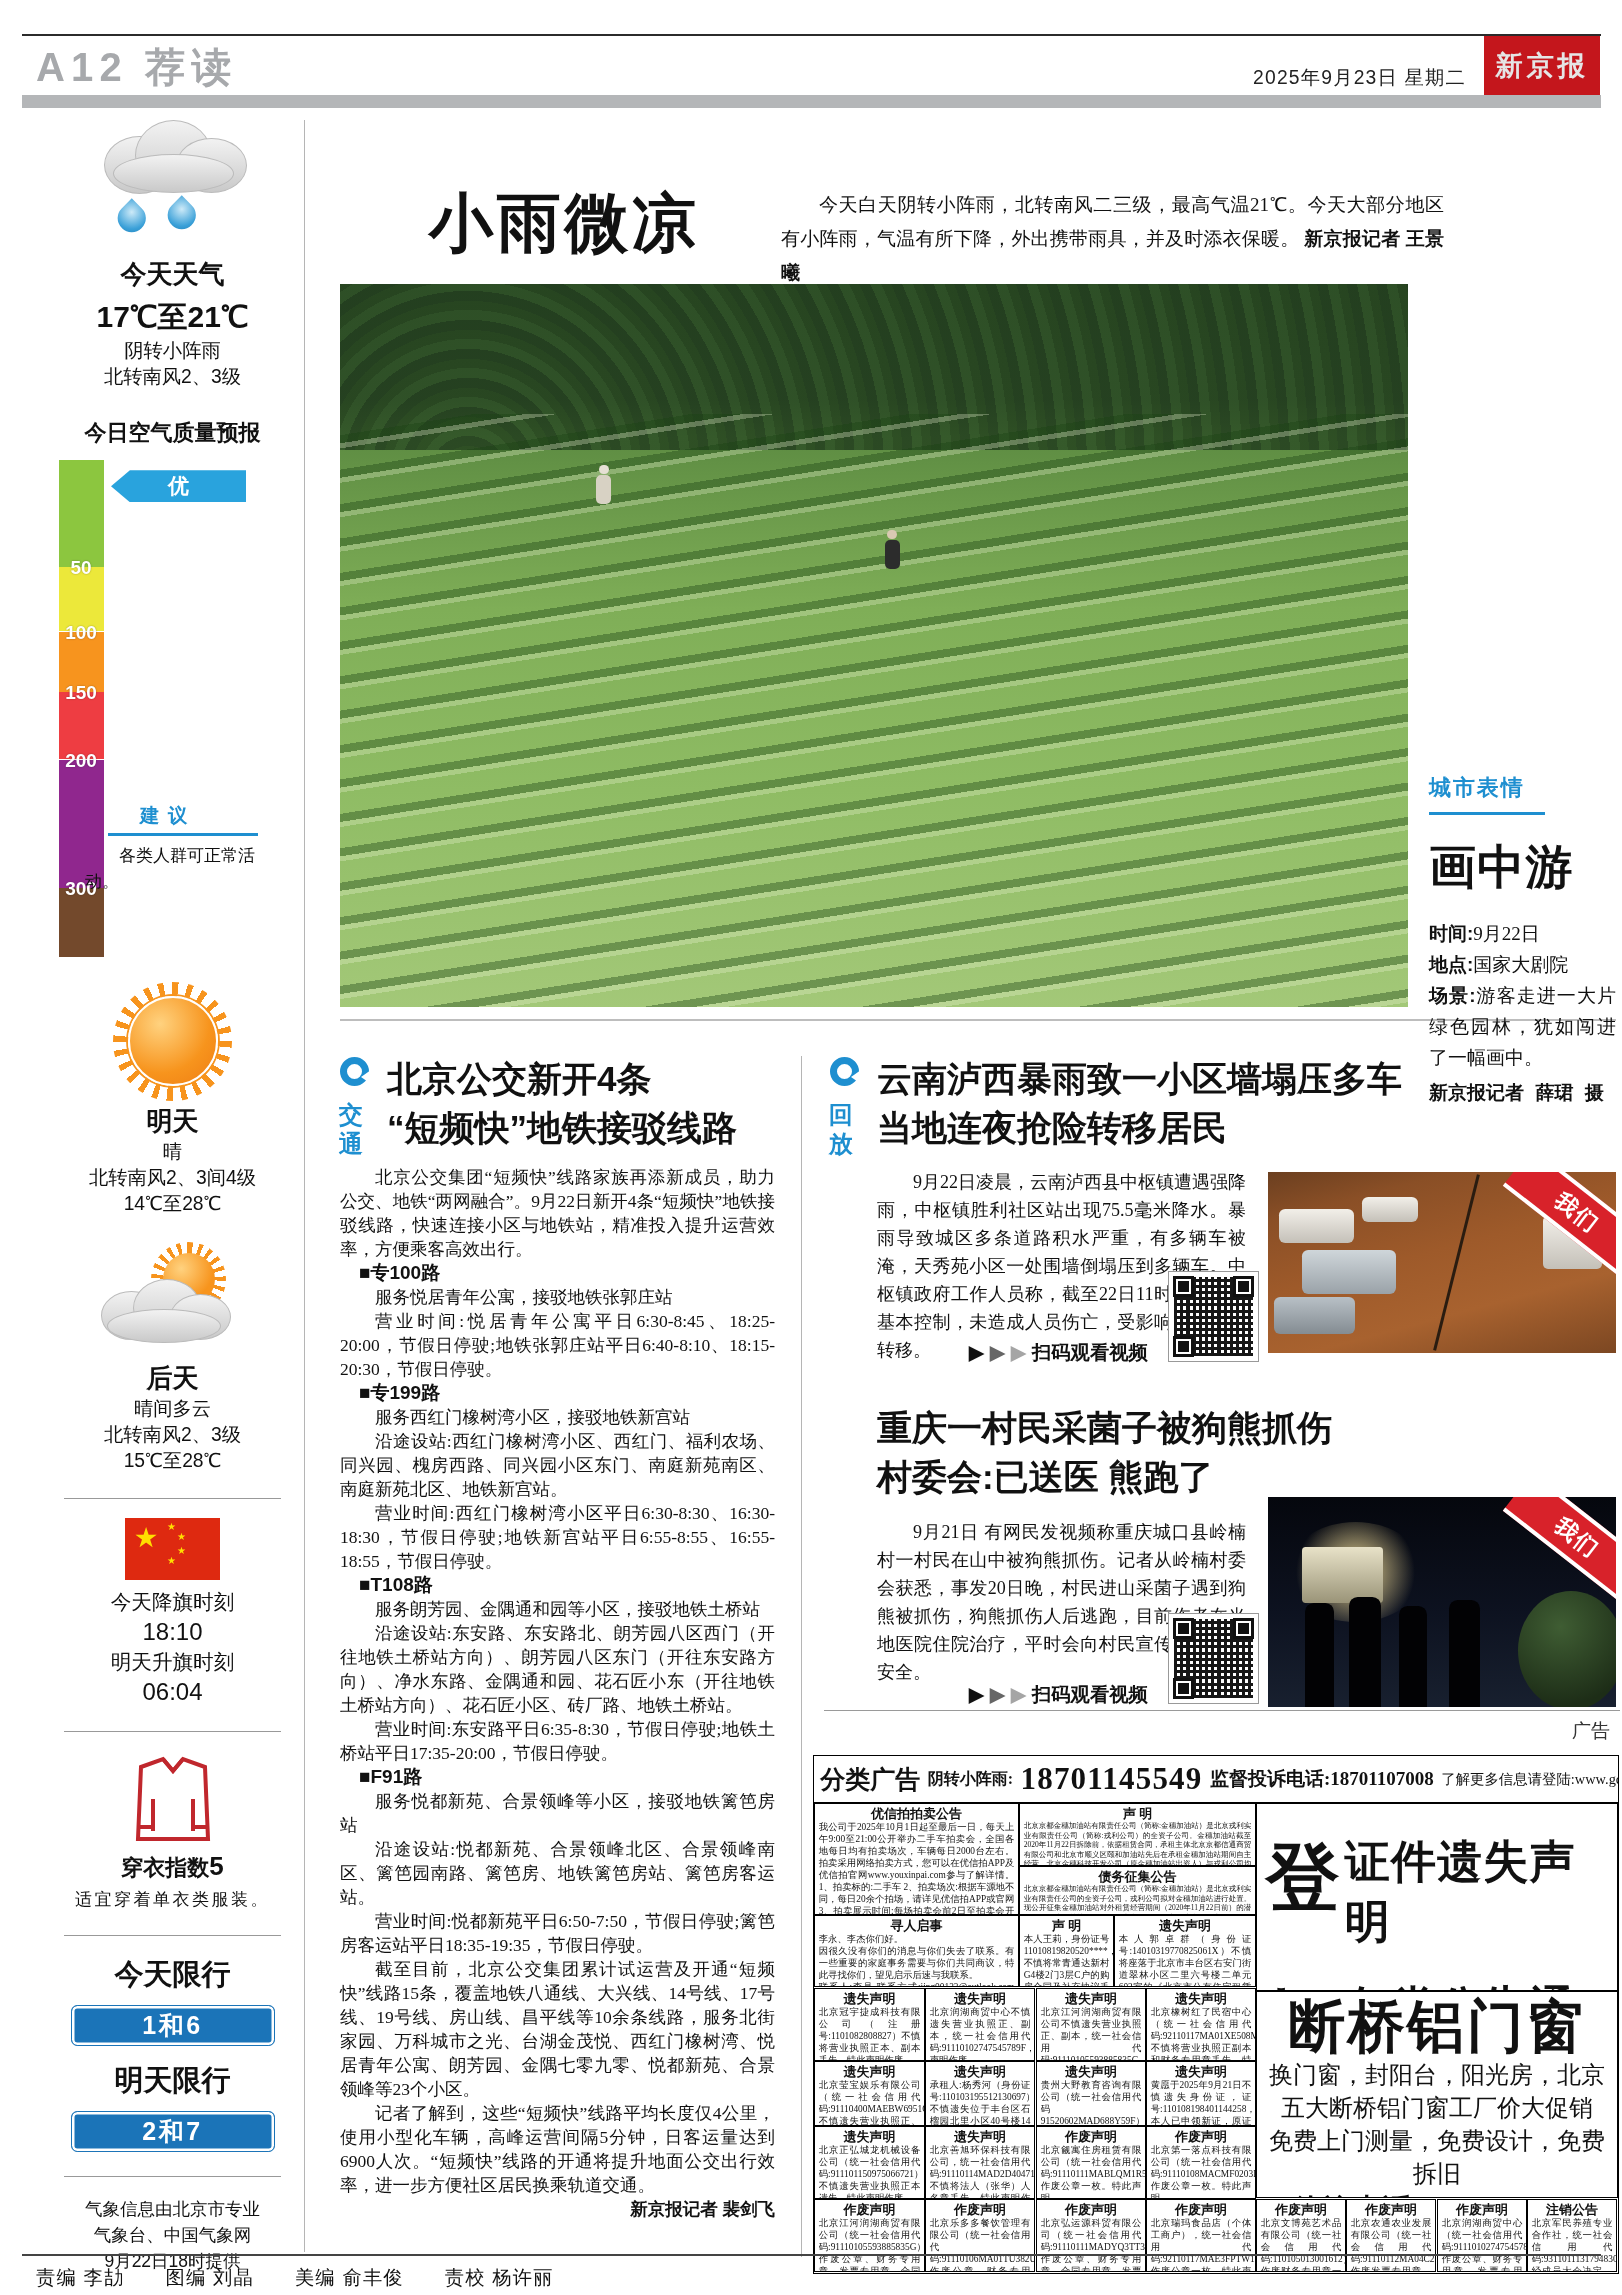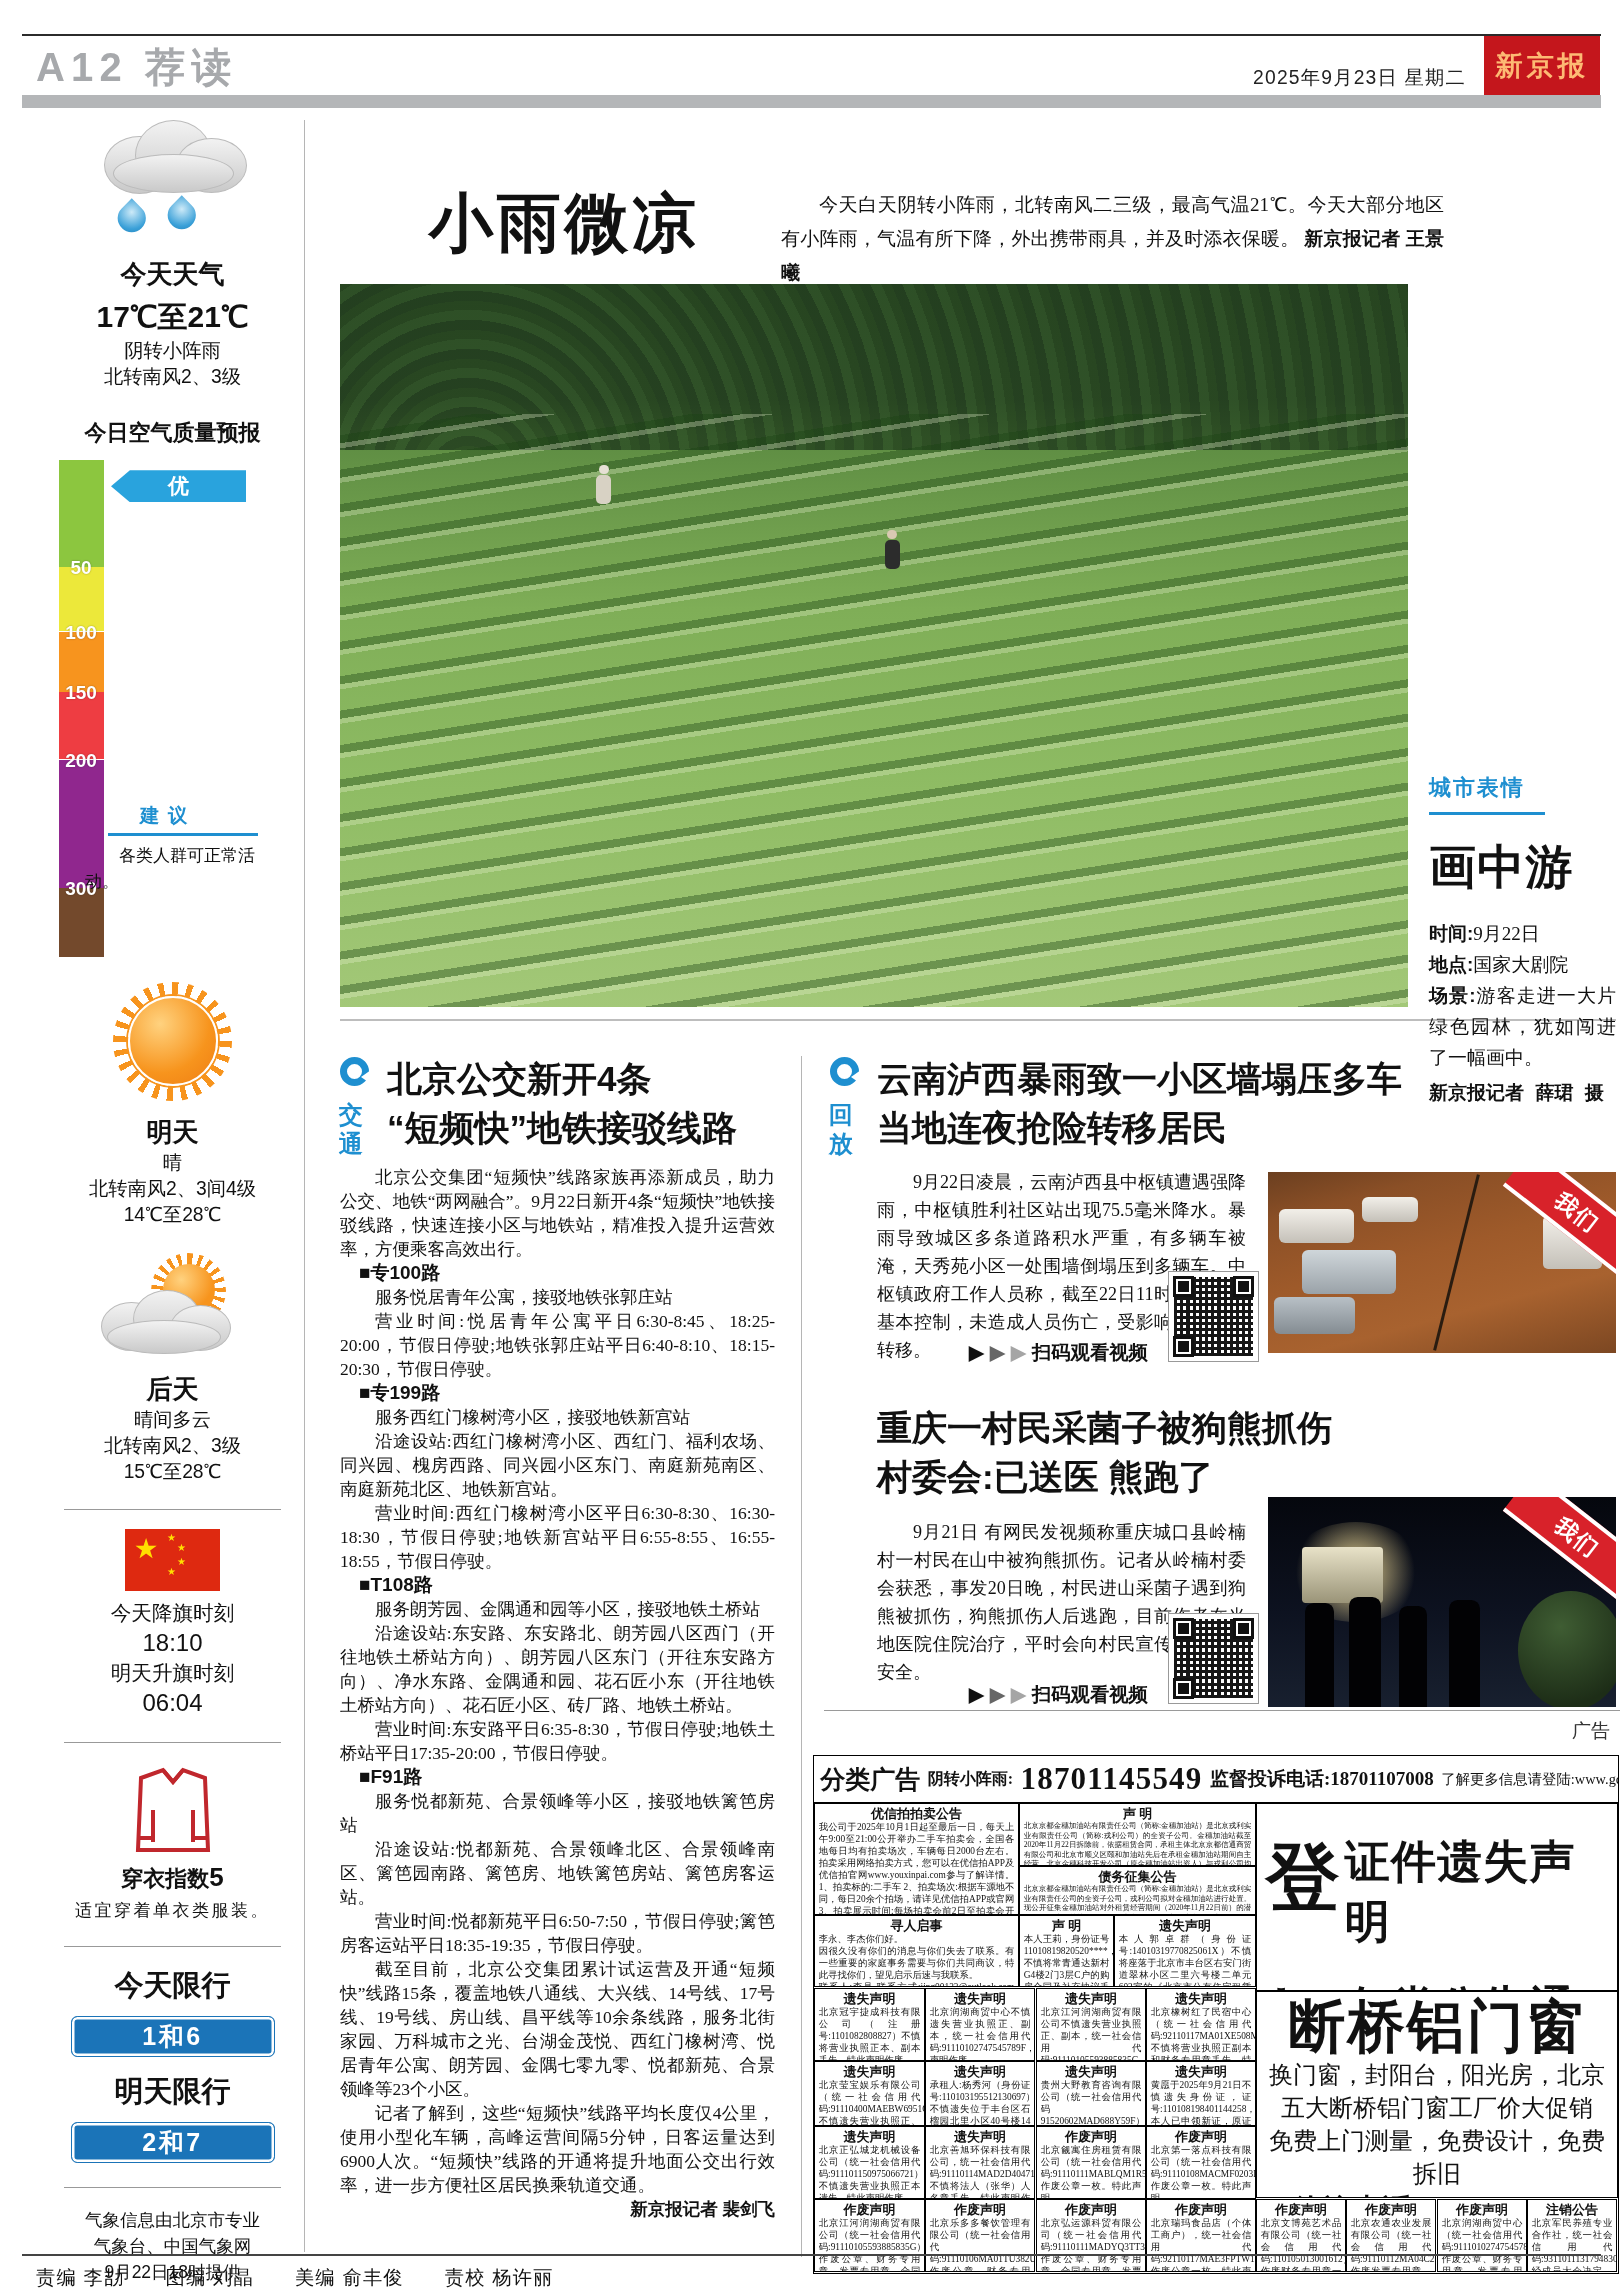--- a/index.html
+++ b/index.html
@@ -4,21 +4,21 @@
 <style>
   html,body{margin:0;padding:0;background:#e8e8e8;}
   .page{position:relative;width:1623px;height:2295px;background:#fff;margin:0 auto;overflow:hidden;
         font-family:"Liberation Serif",serif;color:#111;}
   .abs{position:absolute;}
   .sans{font-family:"Liberation Sans",sans-serif;}
   
   .topline{left:22px;top:34px;width:1579px;height:1.9px;background:#2b2b2b;}
   .pageno{left:36px;top:40px;font-size:40px;font-weight:bold;color:#a7a9ac;letter-spacing:6.2px;}
   .dateline{right:157px;top:64px;font-size:19.3px;color:#222;letter-spacing:1.2px;}
-  .masthead{left:1484px;top:36px;width:116px;height:60px;background:#c4161c;color:#fdba74;
+  .masthead{left:1484px;top:36px;width:116px;height:60px;background:#c4161c;color:#e5e5e5;
             display:flex;align-items:center;justify-content:center;font-size:27.5px;font-weight:bold;letter-spacing:3.7px;}
   .graybar{left:22px;top:95px;width:1579px;height:12.5px;background:#b4b6b8;}
   .vrule-side{left:304px;top:120px;width:1.2px;height:2132px;background:#b5b5b5;}
   
   .side{left:46px;top:120px;width:253px;text-align:center;}
   .cloudwrap{position:relative;height:131px;}
   .cloud{position:relative;width:150px;height:75px;margin:0 auto;}
   .puff{position:absolute;background:linear-gradient(#f2f2f2,#c9c9c9);border-radius:50%;border:1.2px solid #bbb;}
   .pf1{width:69px;height:56px;left:6.2px;top:15.6px;}
   .pf2{width:75px;height:69px;left:37px;top:0;}
@@ -200,21 +200,21 @@
       <div class="tick" style="top:290px">200</div>
       <div class="tick" style="top:418px">300</div>
       <div class="aqi-arrow">优</div>
       <div class="advice-t">建议</div>
       <div class="advice-u"></div>
       <div class="advice-x" style="font-family:'Liberation Serif',serif">各类人群可正常活动。</div>
     </div>
     <div class="sun">
         <div class="sun-core"></div>
       </div>
-    <div class="w-title" style="margin-top:14px">明天</div>
+    <div class="w-title" style="margin-top:3px">明天</div>
     <div class="w-line">晴</div>
     <div class="w-line">北转南风2、3间4级</div>
     <div class="w-line">14℃至28℃</div>
     <div class="suncloud">
       <div class="sc-sun"></div>
         <div class="sc-core"></div>
       <div class="sc-cloud">
           <span class="puff" style="width:59px;height:47px;left:9.4px;top:12.5px"></span>
           <span class="puff" style="width:66px;height:56px;left:41px;top:0"></span>
           <span class="puff" style="width:59px;height:44px;left:78px;top:15.6px"></span>

